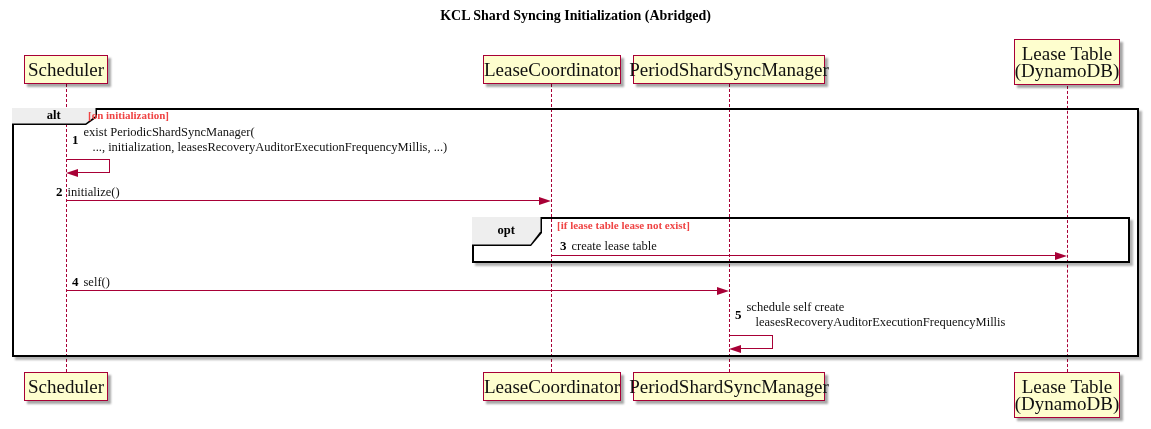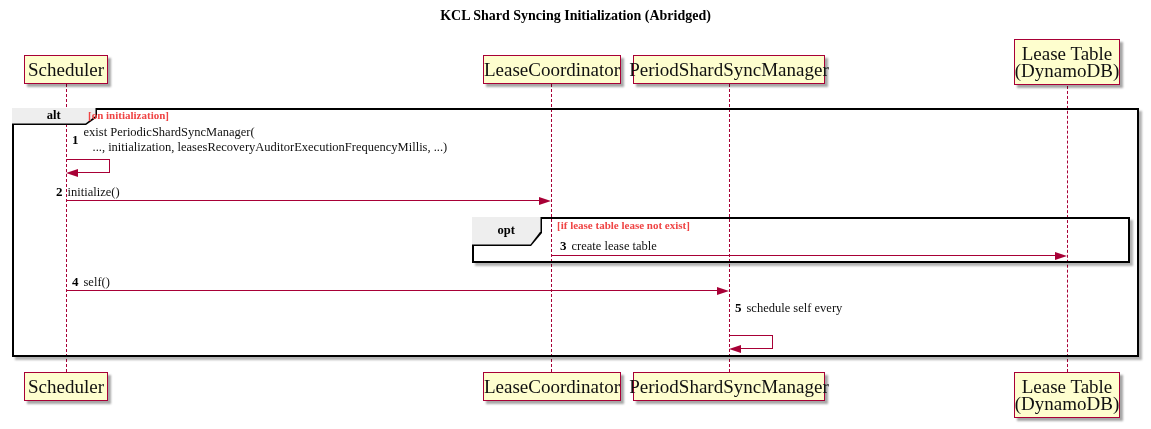--- a/index.html
+++ b/index.html
@@ -120,21 +120,22 @@
 
   <div class="msg" style="left:72px;top:274px;">
     <b>4</b><span>self()</span>
   </div>
   <div class="aline" style="left:66px;top:290px;width:653px;height:1px;"></div>
   <div class="ahead-r" style="left:717px;top:286.5px;"></div>
 
   <div class="msg msg-multi" style="left:735px;top:300px;">
     <b>5</b>
     <span class="lines">
-      <span style="display:block;">schedule self every</span>
+      <span style="display:block;">schedule self create</span>
+      <span style="display:block;" class="l2">leasesRecoveryAuditorExecutionFrequencyMillis</span>
     </span>
   </div>
   <div class="aline" style="left:729px;top:335px;width:44px;height:1px;"></div>
   <div class="aline" style="left:772px;top:335px;width:1px;height:13px;"></div>
   <div class="aline" style="left:737px;top:348px;width:36px;height:1px;"></div>
   <div class="ahead-l" style="left:729px;top:344.5px;"></div>
 
 </div>
 
 </body></html>

